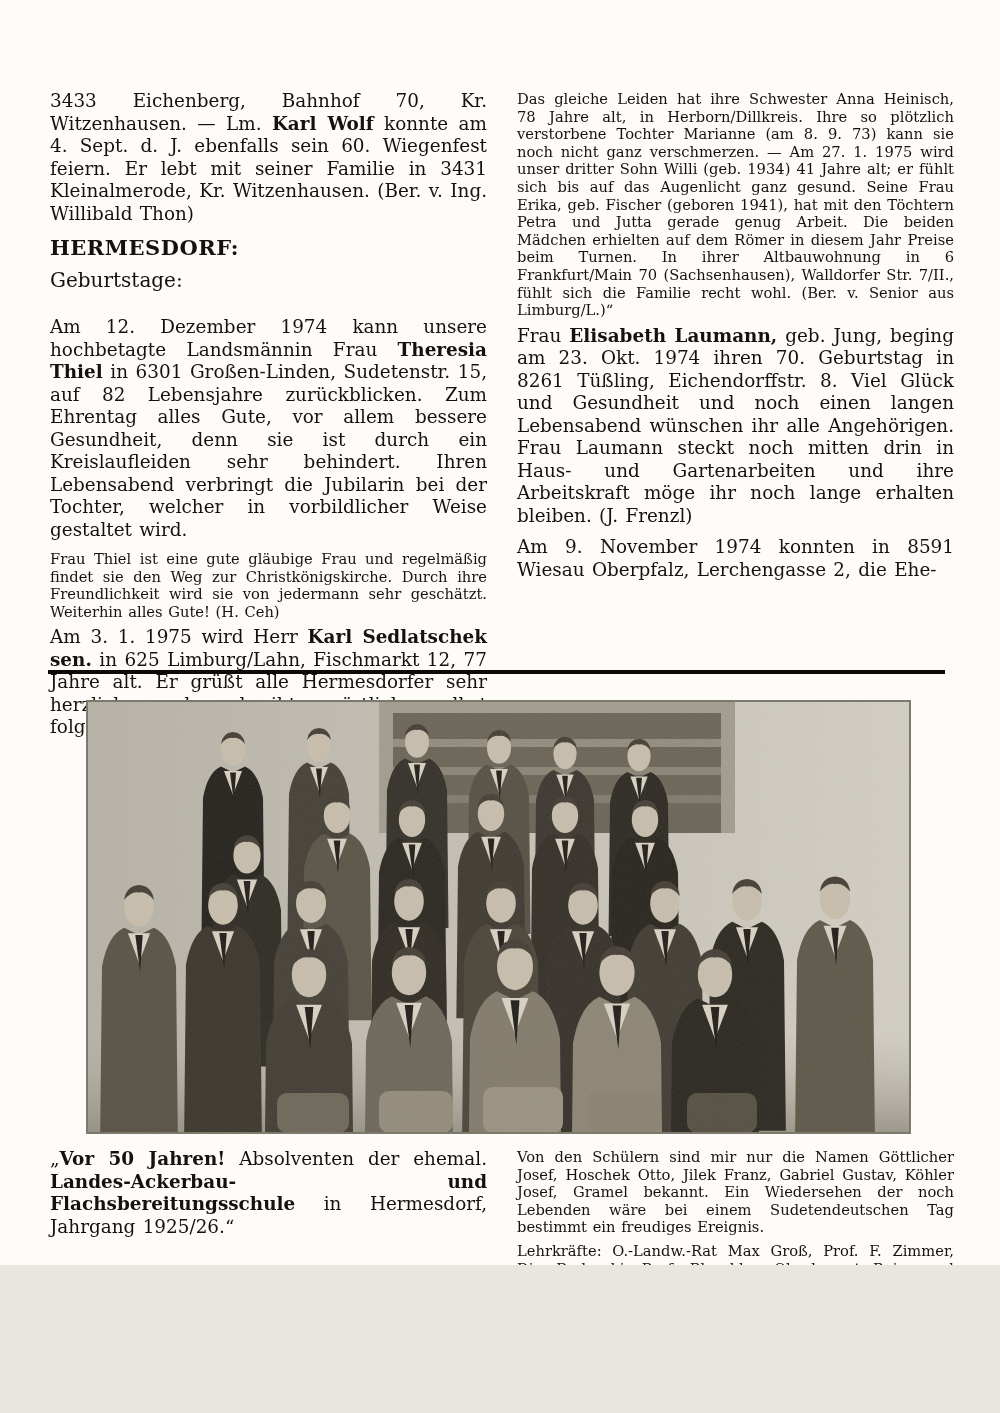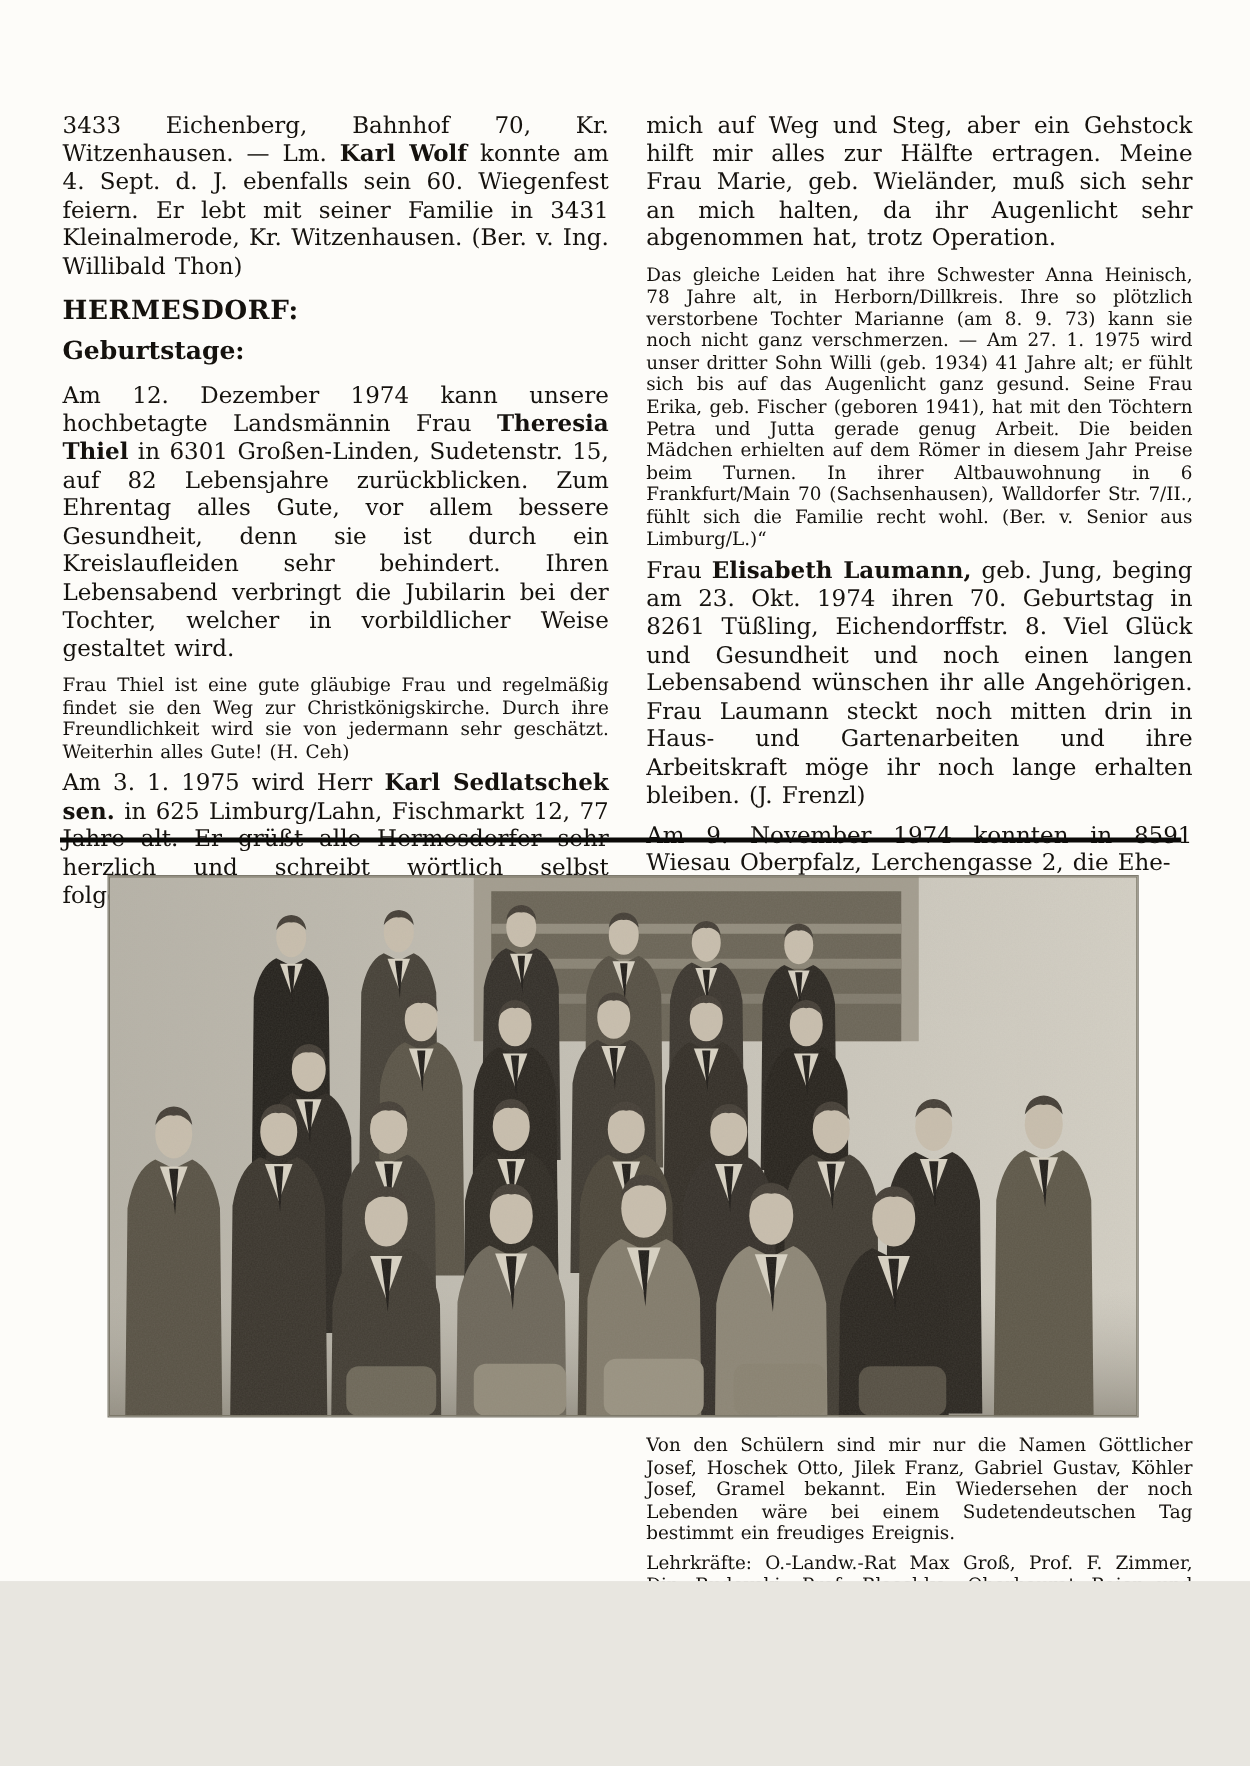--- a/index.html
+++ b/index.html
@@ -29,22 +29,22 @@
     font-size:14.7px;line-height:17.6px;
     text-align:justify;
     word-spacing:1px;
     margin:0 0 6px 0;
   }
   .heading{
     font-size:21px;line-height:26px;font-weight:bold;
     margin:10px 0 7px 0;letter-spacing:.5px;
   }
   .subheading{
-    font-size:20px;line-height:24px;font-weight:bold;
-    margin:0 0 14px 0;
+    font-size:20px;line-height:24px;font-weight:normal;
+    margin:0 0 24px 0;
   }
   b{font-weight:bold;}
 
   .rule{
     position:absolute;left:48px;top:670px;
     width:897px;height:4px;background:#0b0a08;
   }
 
   .photo{
     position:absolute;left:87px;top:701px;
@@ -67,21 +67,20 @@
   <div class="col col-left">
       <p class="blk body">3433 Eichenberg, Bahnhof 70, Kr. Witzenhausen. — Lm. <b>Karl Wolf</b> konnte am 4. Sept. d. J. ebenfalls sein 60. Wiegenfest feiern. Er lebt mit seiner Familie in 3431 Kleinalmerode, Kr. Witzenhausen. (Ber. v. Ing. Willibald Thon)</p>
       <h3 class="blk heading">HERMESDORF:</h3>
       <h3 class="blk subheading">Geburtstage:</h3>
       <p class="blk body">Am 12. Dezember 1974 kann unsere hochbetagte Landsmännin Frau <b>Theresia Thiel</b> in 6301 Großen-Linden, Sudetenstr. 15, auf 82 Lebensjahre zurückblicken. Zum Ehrentag alles Gute, vor allem bessere Gesundheit, denn sie ist durch ein Kreislaufleiden sehr behindert. Ihren Lebensabend verbringt die Jubilarin bei der Tochter, welcher in vorbildlicher Weise gestaltet wird.</p>
       <p class="blk small">Frau Thiel ist eine gute gläubige Frau und regelmäßig findet sie den Weg zur Christkönigskirche. Durch ihre Freundlichkeit wird sie von jedermann sehr geschätzt. Weiterhin alles Gute! (H. Ceh)</p>
       <p class="blk body">Am 3. 1. 1975 wird Herr <b>Karl Sedlatschek sen.</b> in 625 Limburg/Lahn, Fischmarkt 12, 77 Jahre alt. Er grüßt alle Hermesdorfer sehr herzlich und schreibt wörtlich selbst folgendes: „Das Ischiasleiden begleitet</p>
     </div>
 
   <div class="col col-right">
-      <p class="blk body">mich auf Weg und Steg, aber ein Gehstock hilft mir alles zur Hälfte ertragen. Meine Frau Marie, geb. Wieländer, muß sich sehr an mich halten, da ihr Augenlicht sehr abgenommen hat, trotz Operation.</p>
       <p class="blk small">Das gleiche Leiden hat ihre Schwester Anna Heinisch, 78 Jahre alt, in Herborn/Dillkreis. Ihre so plötzlich verstorbene Tochter Marianne (am 8. 9. 73) kann sie noch nicht ganz verschmerzen. — Am 27. 1. 1975 wird unser dritter Sohn Willi (geb. 1934) 41 Jahre alt; er fühlt sich bis auf das Augenlicht ganz gesund. Seine Frau Erika, geb. Fischer (geboren 1941), hat mit den Töchtern Petra und Jutta gerade genug Arbeit. Die beiden Mädchen erhielten auf dem Römer in diesem Jahr Preise beim Turnen. In ihrer Altbauwohnung in 6 Frankfurt/Main 70 (Sachsenhausen), Walldorfer Str. 7/II., fühlt sich die Familie recht wohl. (Ber. v. Senior aus Limburg/L.)“</p>
       <p class="blk body">Frau <b>Elisabeth Laumann,</b> geb. Jung, beging am 23. Okt. 1974 ihren 70. Geburtstag in 8261 Tüßling, Eichendorffstr. 8. Viel Glück und Gesundheit und noch einen langen Lebensabend wünschen ihr alle Angehörigen. Frau Laumann steckt noch mitten drin in Haus- und Gartenarbeiten und ihre Arbeitskraft möge ihr noch lange erhalten bleiben. (J. Frenzl)</p>
       <p class="blk body">Am 9. November 1974 konnten in 8591 Wiesau Oberpfalz, Lerchengasse 2, die Ehe-</p>
     </div>
 
   <div class="rule"></div>
 
   <div class="photo">
     <svg viewBox="0 0 823 432" preserveAspectRatio="none">
       <defs>
@@ -163,20 +162,21 @@
         <rect x="500" y="390" width="74" height="42" rx="10" fill="#8a8372"></rect>
         <rect x="600" y="392" width="70" height="40" rx="10" fill="#554f43"></rect>
       </g>
 
       <rect width="823" height="432" filter="url(#grain)" opacity="0.5"></rect>
       <rect x="0.5" y="0.5" width="822" height="431" fill="none" stroke="#7c7869" stroke-width="1"></rect>
     </svg>
   </div>
 
   <div class="col cap-left">
+      <p class="blk body">„<b>Vor 50 Jahren!</b> Absolventen der ehemal. <b>Landes-Ackerbau- und Flachsbereitungsschule</b> in Hermesdorf, Jahrgang 1925/26.“</p>
     </div>
 
   <div class="col cap-right">
       <p class="blk small">Von den Schülern sind mir nur die Namen Göttlicher Josef, Hoschek Otto, Jilek Franz, Gabriel Gustav, Köhler Josef, Gramel bekannt. Ein Wiedersehen der noch Lebenden wäre bei einem Sudetendeutschen Tag bestimmt ein freudiges Ereignis.</p>
       <p class="blk small">Lehrkräfte: O.-Landw.-Rat Max Groß, Prof. F. Zimmer, Dir. Rudovski, Prof. Blaschke, Oberbaurat Baier und Sanitätsrat Dr. med. Jurschina.</p>
     </div>
 
   <div class="page-number">526</div>
 
 </div>

